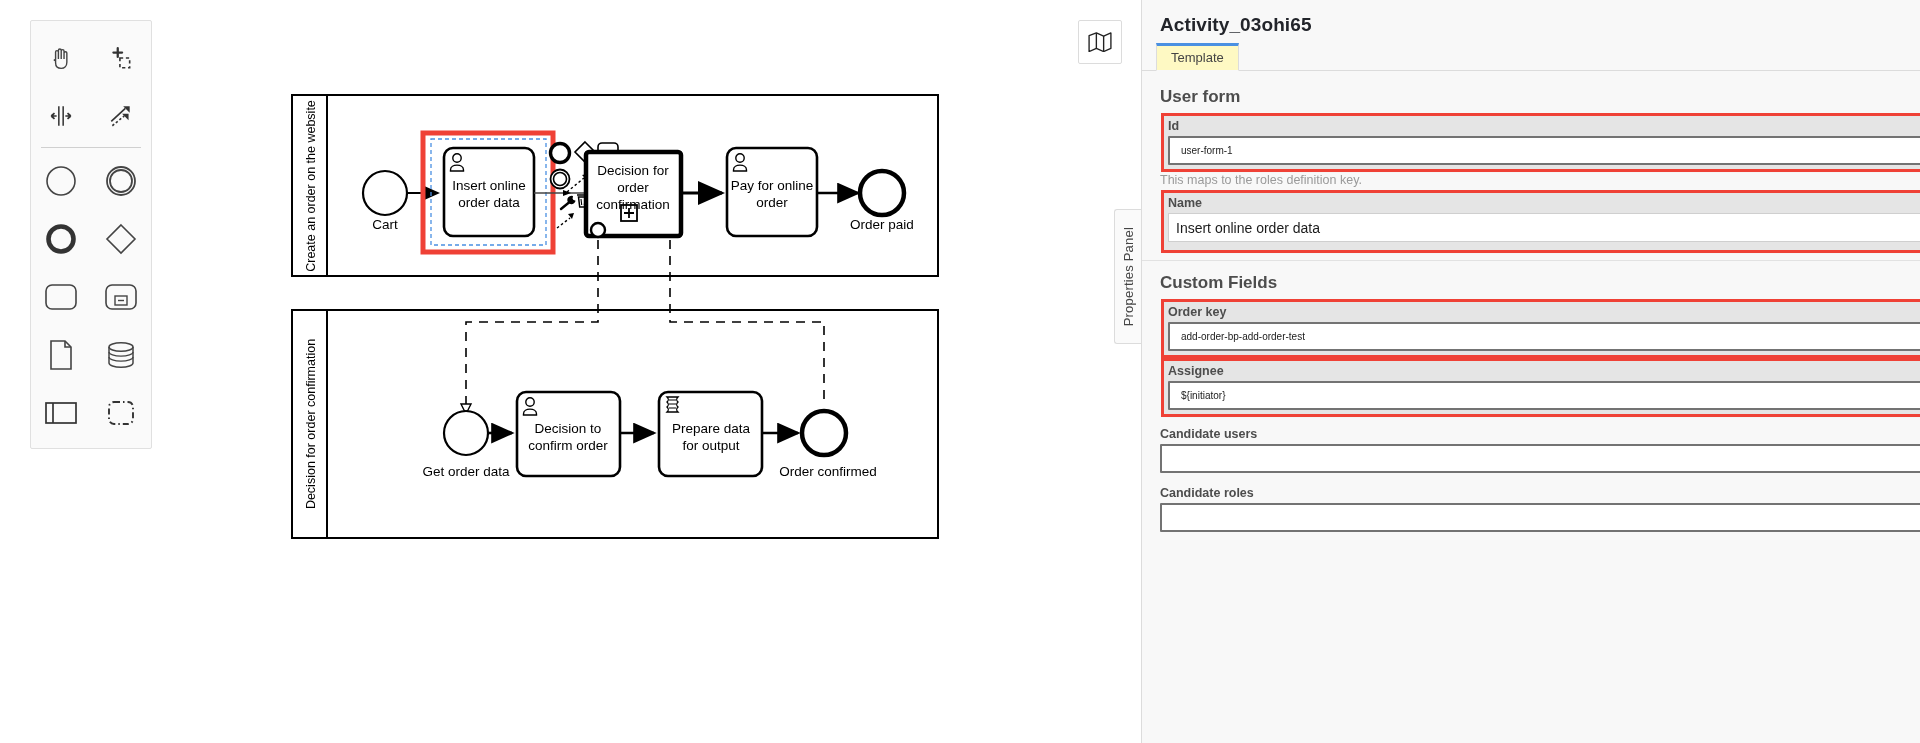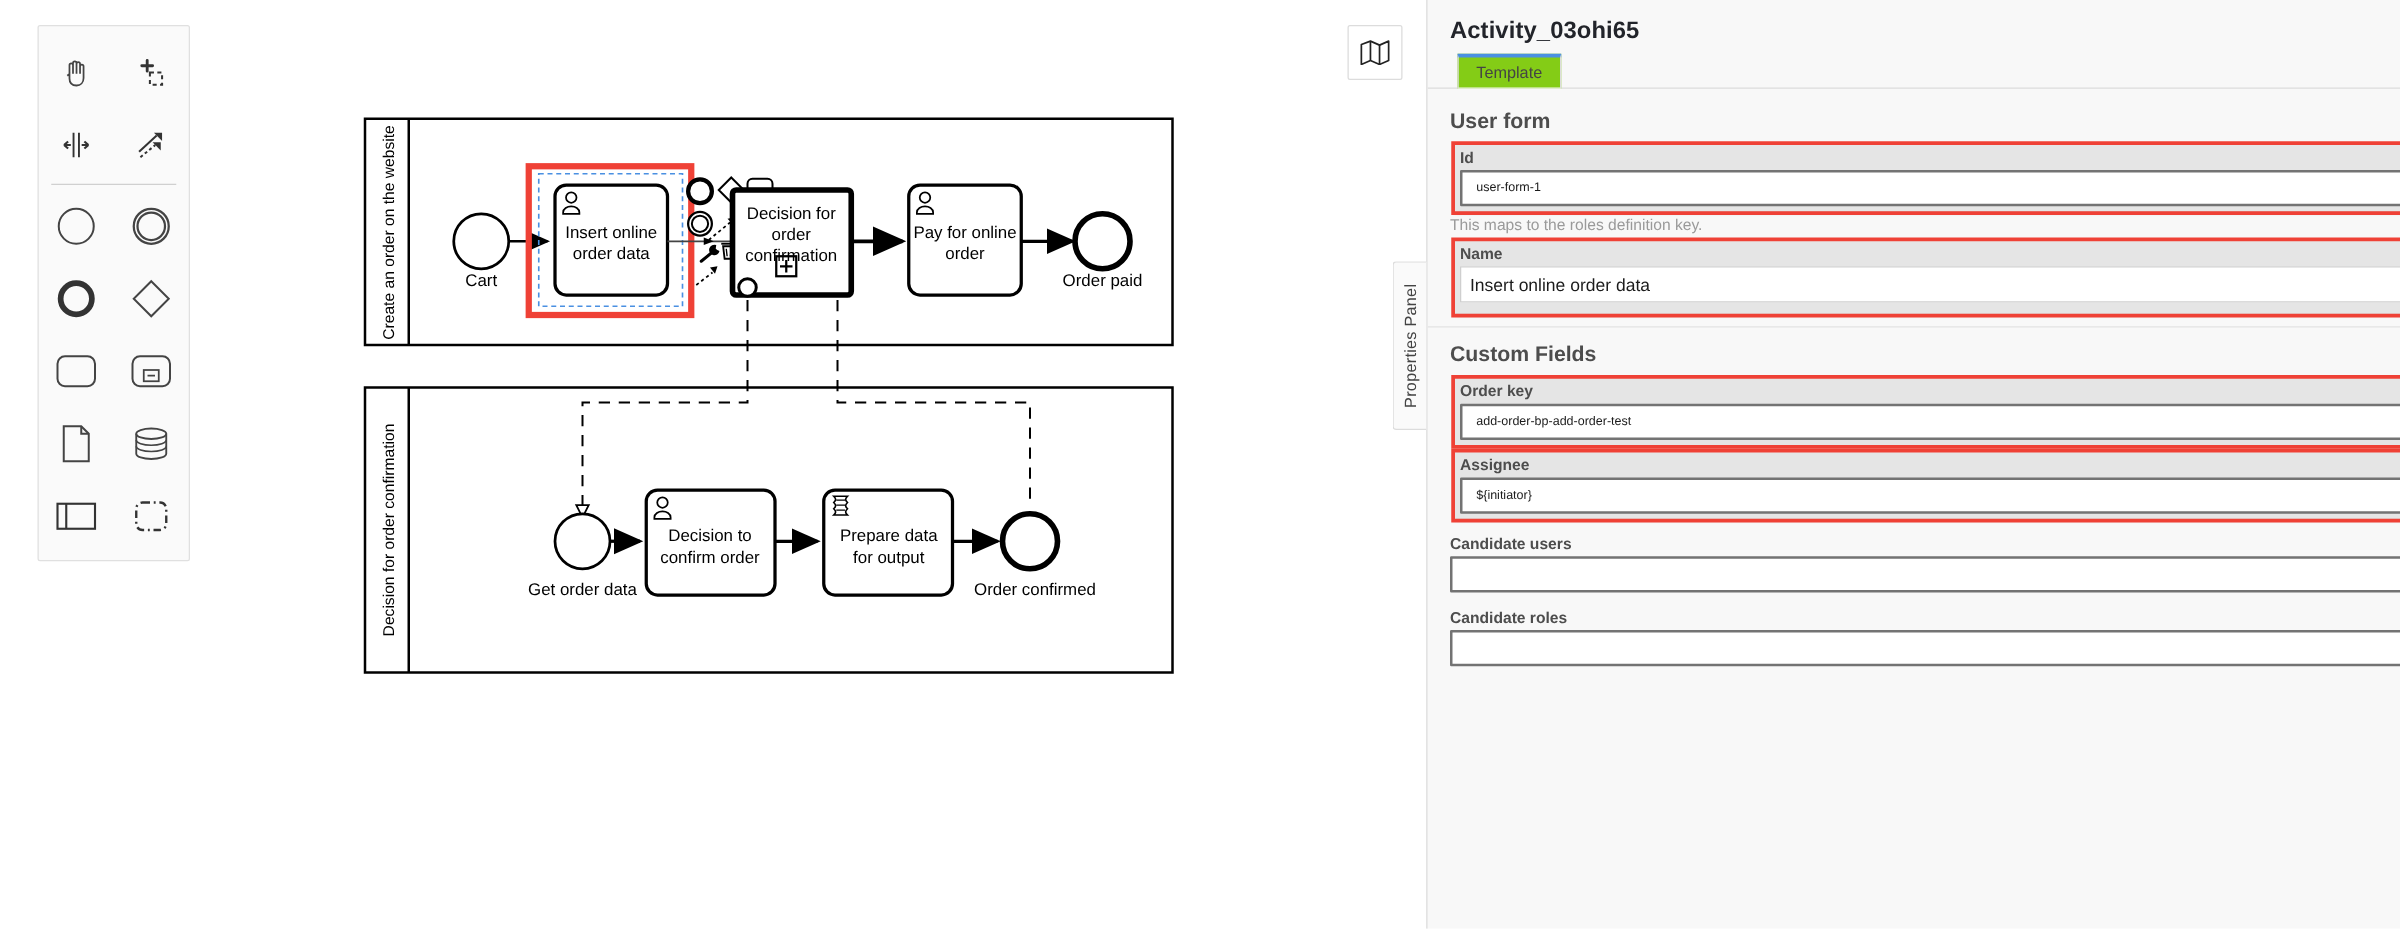--- a/index.html
+++ b/index.html
@@ -67,23 +67,23 @@
   }
   #panel-title {
     font-size: 19px; font-weight: bold; color: #22242a;
     padding: 14px 0 0 18px; letter-spacing: .1px;
   }
   #tabbar {
     margin-top: 9px; height: 26px; position: relative;
     border-bottom: 1px solid #dcdcdc;
   }
   #tabbar .tab {
-    position: absolute; left: 24px; bottom: -1px;
+    position: absolute; left: 14px; bottom: -1px;
     padding: 4px 14px 5px 14px;
-    background: #84cc16;
+    background: #fef9c3;
     border: 1px solid #dcdcdc;
     border-top: 3px solid #4a90e2;
     border-bottom: 1px solid #f8f8f8;
     font-size: 13px; color: #444;
     cursor: pointer;
   }
 
   .group-head {
     display: flex; align-items: center; justify-content: space-between;
     padding: 14px 18px 8px 18px;

